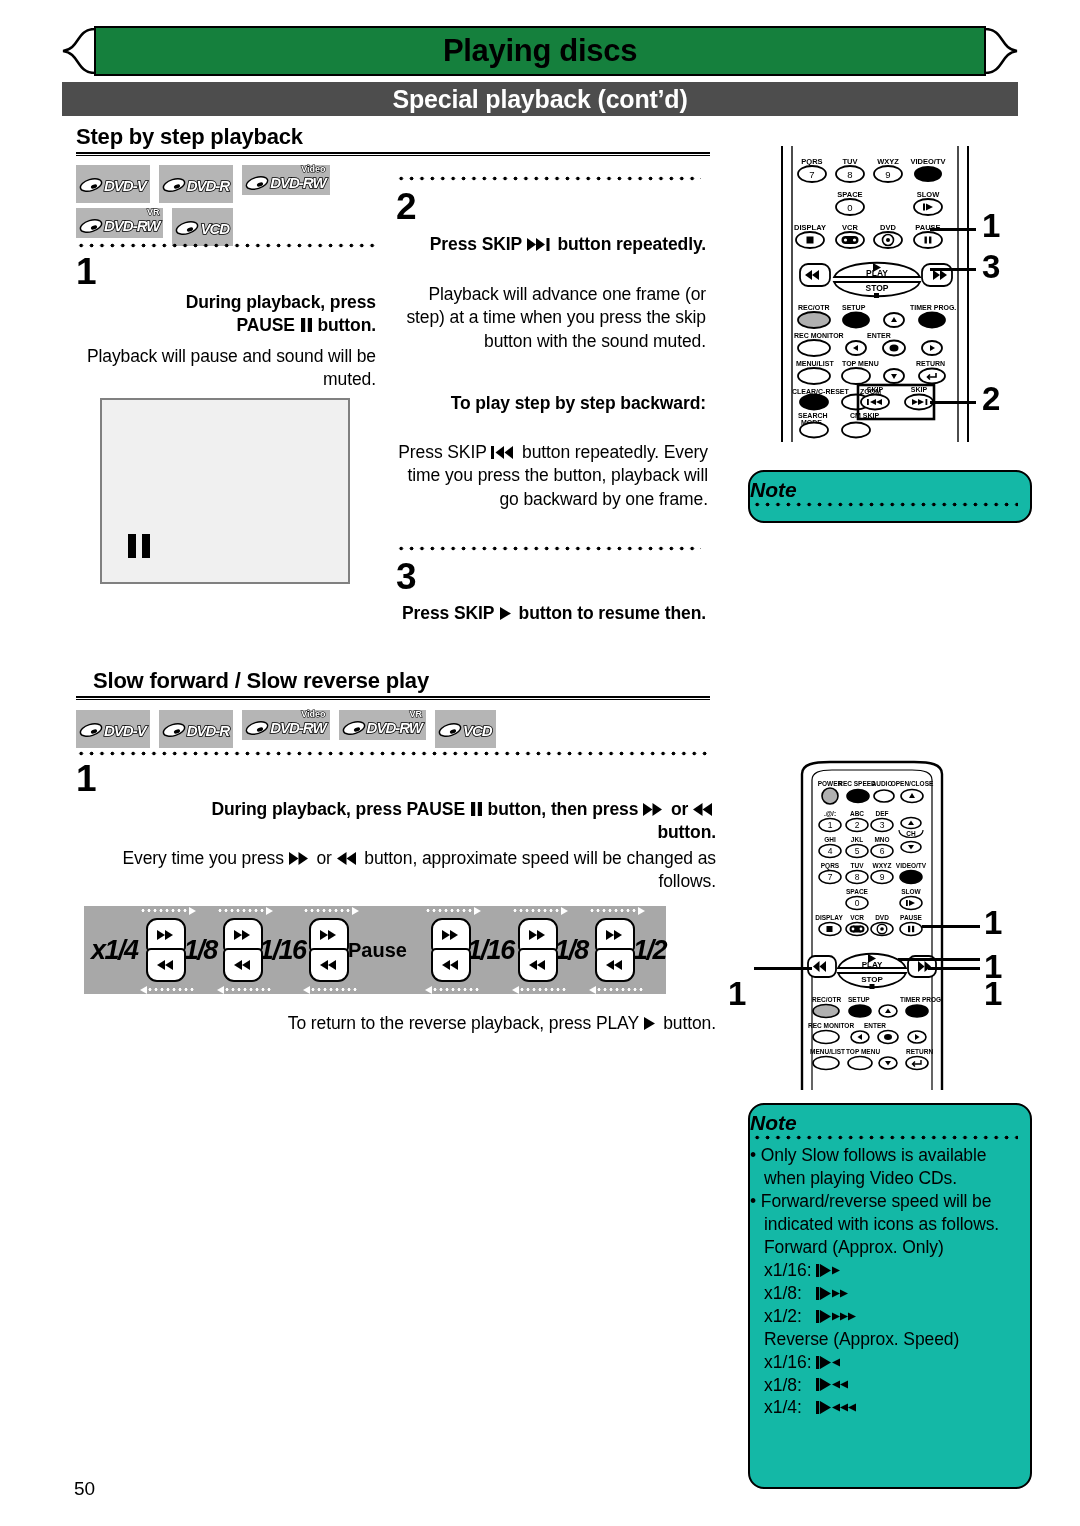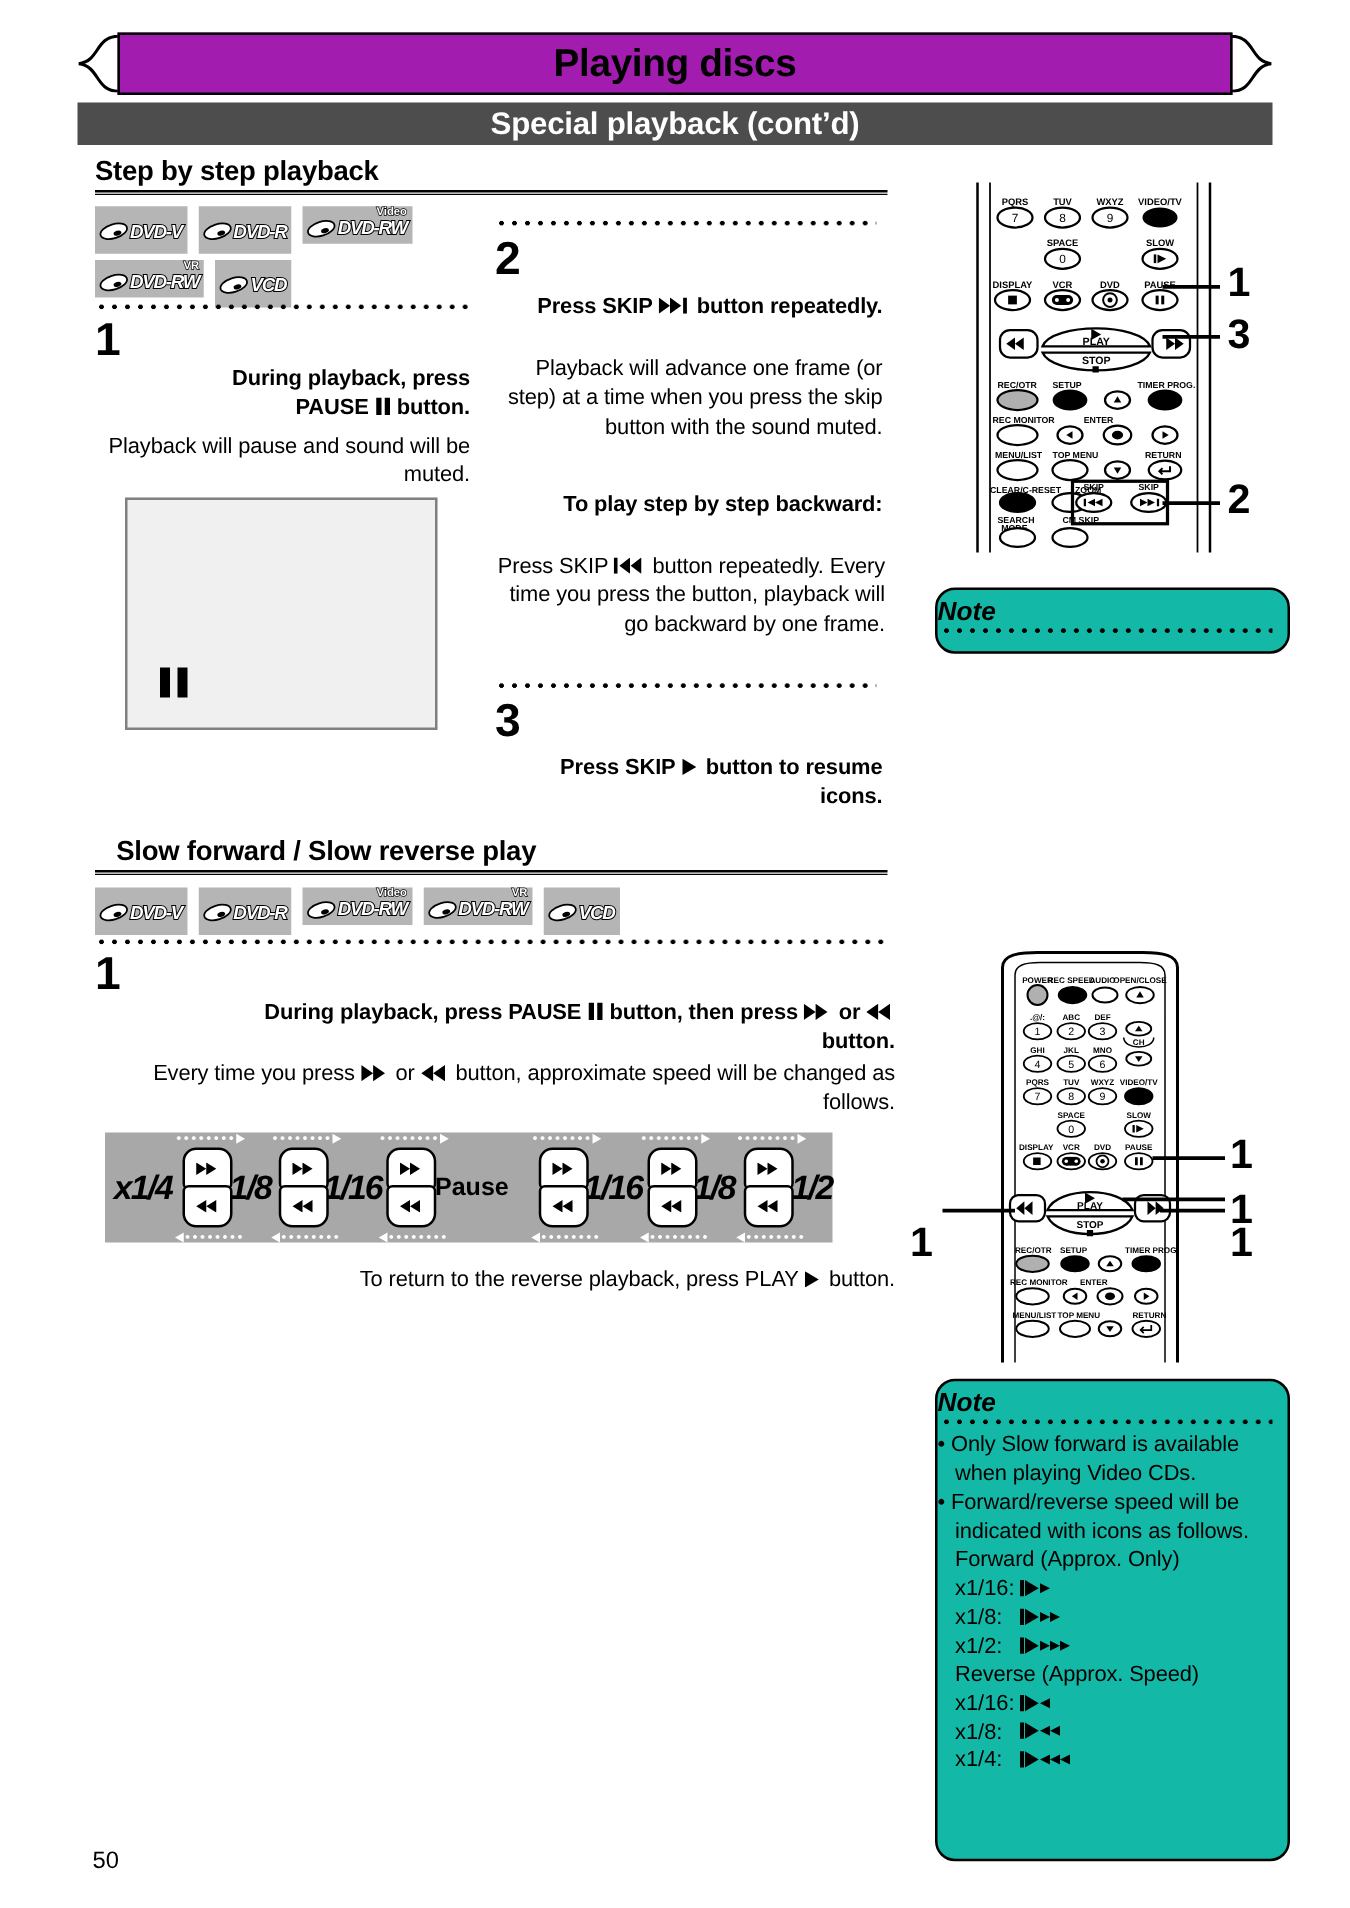--- a/index.html
+++ b/index.html
@@ -10,21 +10,21 @@
     font-family:"Liberation Sans", sans-serif;
     color:#000;
     position:relative;
     overflow:hidden;
   }
 
   
   .page-header { position:absolute; left:62px; top:26px; width:956px; height:52px; }
   .hdr-box {
     position:absolute; left:32px; top:0; right:32px; height:50px;
-    border:2.5px solid #000; background:#a21caf;
+    border:2.5px solid #000; background:#15803d;
     display:flex; align-items:center; justify-content:center;
   }
   .hdr-title { font-size:31px; font-weight:bold; letter-spacing:-0.3px; }
   .brace { position:absolute; top:2px; width:34px; height:46px; }
   .brace.left { left:0; }
   .brace.right { right:0; }
 
   .band {
     position:absolute; left:62px; top:82px; width:956px; height:34px;
     background:#4d4d4d; color:#fff;
@@ -254,21 +254,21 @@
   <span>button repeatedly. Every time you press the button, playback will go backward by one frame.</span>
 </div>
 
 <div class="dots" style="left:396px; top:546px; width:305px;"></div>
 <div class="stepnum" style="left:396px; top:560px;">3</div>
 <div class="btext bold" style="left:396px; top:602px; width:310px;">
   <span>Press SKIP</span>
   <svg class="inline-ico" width="15" height="13" viewBox="0 0 15 13">
       <polygon points="1,0 12,6.5 1,13" fill="#000"></polygon>
     </svg>
-  <span>button to resume icons.</span>
+  <span>button to resume then.</span>
 </div>
 
 <svg class="remote" style="left:772px; top:146px;" width="200" height="296" viewBox="0 0 200 296">
   <g stroke="#000" fill="none" stroke-width="2">
     <path d="M10 -10 L10 300"></path>
     <path d="M196 -10 L196 300"></path>
     <path d="M20 -10 L20 300" stroke-width="1.4"></path>
     <path d="M186 -10 L186 300" stroke-width="1.4"></path>
   </g>
   <g font-family="Liberation Sans, sans-serif" font-size="7.5" font-weight="bold" text-anchor="middle" fill="#000">
@@ -781,21 +781,21 @@
 <div class="leader" style="left:898px; top:958px; width:82px;"></div>
 <div class="callout" style="left:984px; top:950px;">1</div>
 <div class="leader" style="left:928px; top:967px; width:52px;"></div>
 <div class="callout" style="left:984px; top:977px;">1</div>
 <div class="leader" style="left:754px; top:967px; width:58px;"></div>
 <div class="callout" style="left:728px; top:977px;">1</div>
 
 <div class="note" style="left:728px; top:1103px; width:284px; height:386px;">
   <div class="note-title">Note</div>
   <div class="note-dots"></div>
-  <div class="note-li">• <span>Only Slow forward is available when playing Video CDs.</span></div>
+  <div class="note-li">• <span>Only Slow follows is available when playing Video CDs.</span></div>
   <div class="note-li">• <span>Forward/reverse speed will be indicated with icons as follows.</span></div>
   <div class="note-plain" style="padding-left:14px;">Forward (Approx. Only)</div>
   <div class="spd-line" style="padding-left:14px;">
     <span class="spd-label">x1/16:</span>
     <svg width="34" height="15" viewBox="0 0 34 15">
         <rect x="0" y="1" width="3.2" height="13" fill="#000"></rect>
         <polygon points="4,1 15,7.5 4,14" fill="#000"></polygon>
         <polygon points="16,3.5 24,7.5 16,11.5" fill="#000"></polygon>
       </svg>
   </div>

